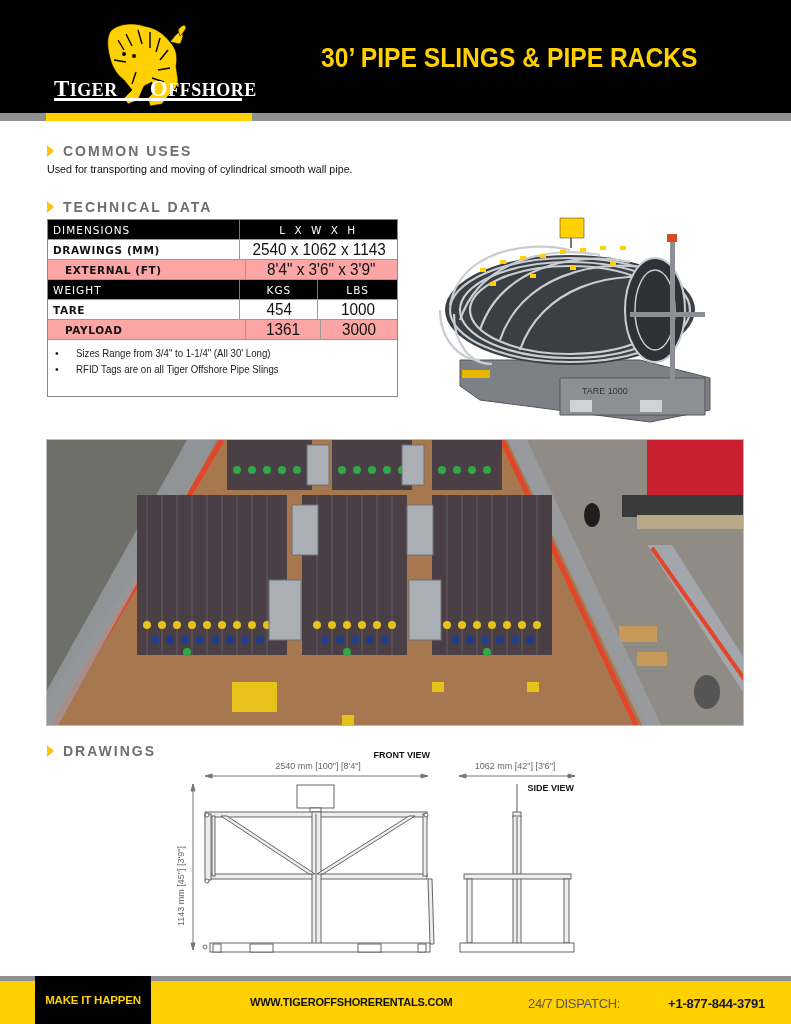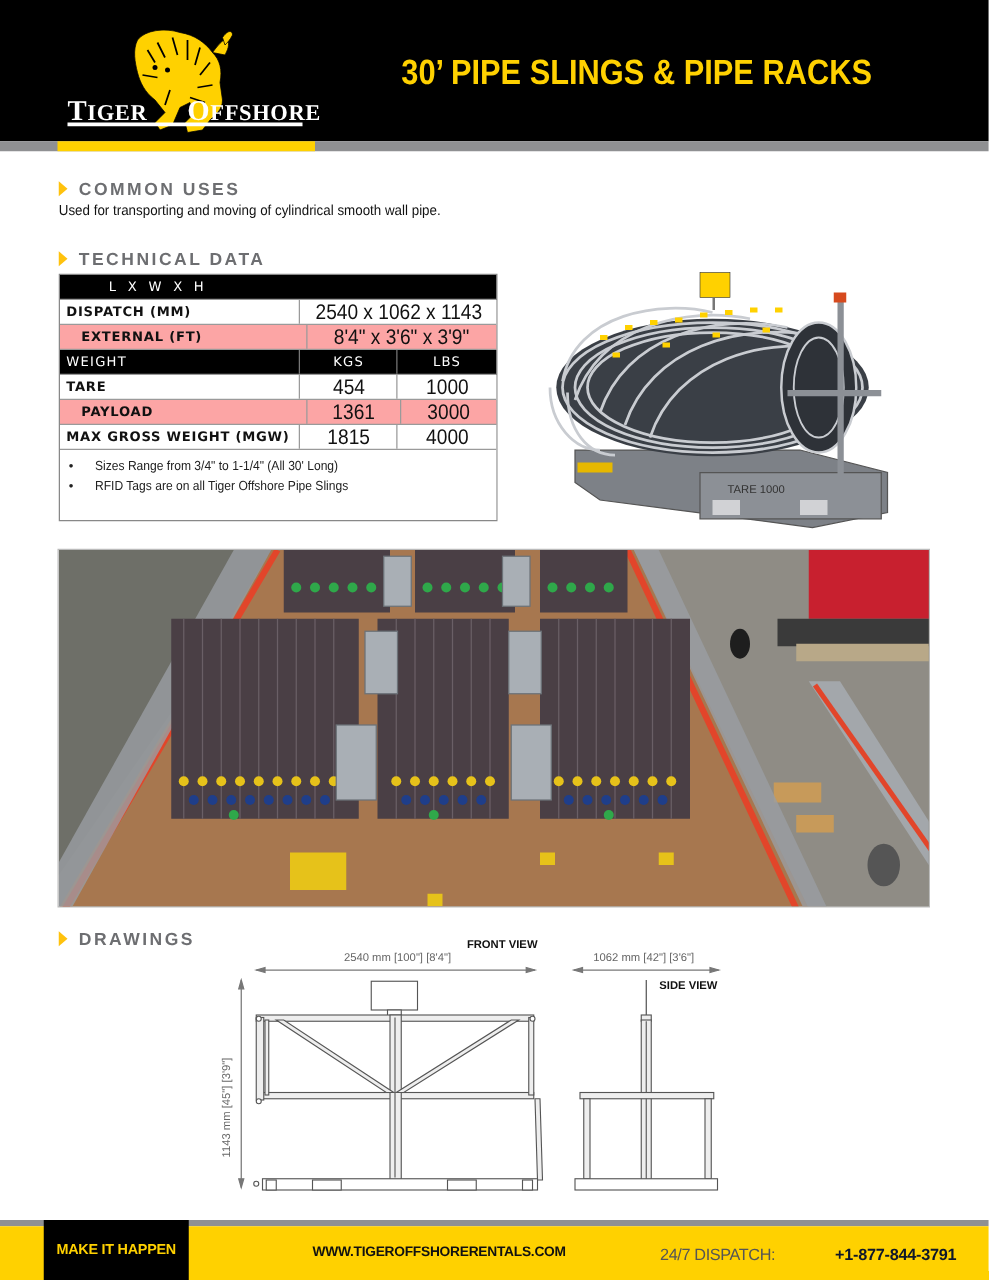--- a/index.html
+++ b/index.html
@@ -109,24 +109,25 @@
 </div>
 <div class="body-text">Used for transporting and moving of cylindrical smooth wall pipe.</div>
 
 <div class="section-heading" style="left:47px;top:199px;">
   <span class="tri"></span>
   <span class="txt">TECHNICAL DATA</span>
 </div>
 
 <div class="tech-table">
   <div class="trow dark">
+    <div class="c c1">DIMENSIONS</div>
     <div class="c c2">L X W X H</div>
   </div>
   <div class="trow light">
-    <div class="c c1">DISPATCH (MM)</div>
+    <div class="c c1">DRAWINGS (MM)</div>
     <div class="c c2">
         <span class="val">2540 x 1062 x 1143</span>
       </div>
   </div>
   <div class="trow gray">
     <div class="c c1">EXTERNAL (FT)</div>
     <div class="c c2">
         <span class="val">8'4" x 3'6" x 3'9"</span>
       </div>
   </div>
@@ -144,29 +145,20 @@
         <span class="val">1000</span>
       </div>
   </div>
   <div class="trow gray">
     <div class="c c1">PAYLOAD</div>
     <div class="c c2a">
         <span class="val">1361</span>
       </div>
     <div class="c c2b">
         <span class="val">3000</span>
-      </div>
-  </div>
-  <div class="trow light">
-    <div class="c c1">MAX GROSS WEIGHT (MGW)</div>
-    <div class="c c2a">
-        <span class="val">1815</span>
-      </div>
-    <div class="c c2b">
-        <span class="val">4000</span>
       </div>
   </div>
   <div class="notes">
     <div class="note">
       <span class="b">•</span>
       <span class="t">Sizes Range from 3/4" to 1-1/4" (All 30' Long)</span>
     </div>
     <div class="note">
       <span class="b">•</span>
       <span class="t">RFID Tags are on all Tiger Offshore Pipe Slings</span>

